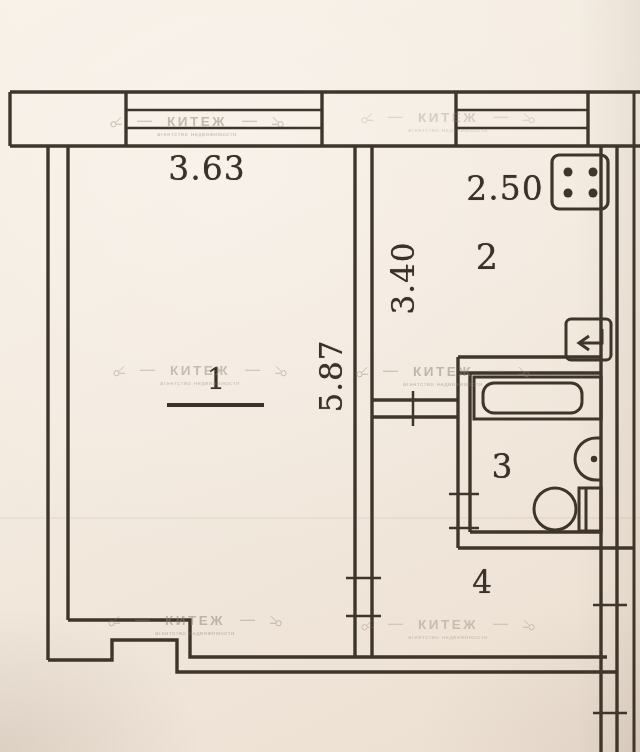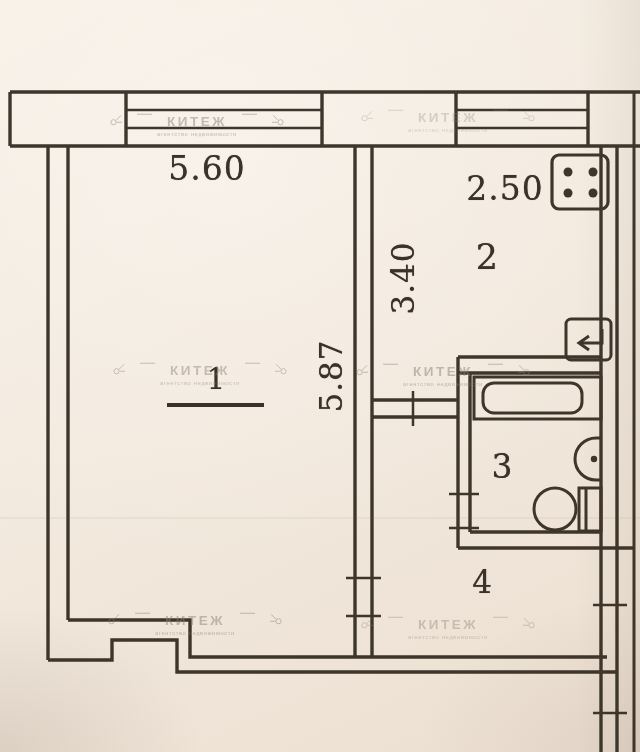--- a/index.html
+++ b/index.html
@@ -22,21 +22,21 @@
   .dimv{font-size:31px;letter-spacing:1px;}
   .rn1{font-size:29px;}
   .rn2{font-size:35px;}
   .rn3{font-size:33px;}
   .rn4{font-size:31px;}
   .area{font-size:37px;letter-spacing:1px;}
   .frac{position:absolute;left:167px;top:403px;width:97px;height:3.5px;background:#3a3128;}
   .crease{position:absolute;left:0;top:517px;width:640px;height:2px;background:rgba(100,80,60,.06);}
   .wm{position:absolute;transform:translate(-50%,-50%);display:flex;flex-direction:column;
       align-items:center;color:#8d8374;font-family:"Liberation Sans",sans-serif;}
-  .wm-row{display:flex;align-items:flex-start;gap:15px;}
+  .wm-row{display:flex;align-items:center;gap:15px;}
   .wm-main{font-size:13.5px;font-weight:bold;letter-spacing:2.5px;}
   .wm-line{width:15px;height:1.2px;background:currentColor;}
   .wm-sub{font-size:5.8px;letter-spacing:.6px;margin-top:1.5px;}
   .wm svg{overflow:visible;}
   .flipx{transform:scaleX(-1);}
 </style>
 </head>
 <body>
 
 <div class="photo">
@@ -140,21 +140,21 @@
       </g>
 
       <g stroke-width="3">
         <circle cx="555" cy="509" r="21"></circle>
         <rect x="579" y="488" width="22" height="43"></rect>
         <path d="M586,488 V531"></path>
       </g>
     </svg>
   </div>
 
-  <div class="lbl dim" style="left:207px;top:168px;">5.60</div>
+  <div class="lbl dim" style="left:207px;top:168px;">3.63</div>
   <div class="lbl dim" style="left:505px;top:188px;text-align:right;">2.50</div>
   <div class="lbl v dimv" style="left:403px;top:278px;">3.40</div>
   <div class="lbl v dimv" style="left:331px;top:376px;">5.87</div>
 
   <div class="lbl rn1" style="left:216px;top:379px;">1</div>
   <div class="frac"></div>
   <div class="lbl rn2" style="left:487px;top:257px;">2</div>
   <div class="lbl rn3" style="left:502px;top:466px;">3</div>
   <div class="lbl rn4" style="left:482px;top:582px;">4</div>
 

